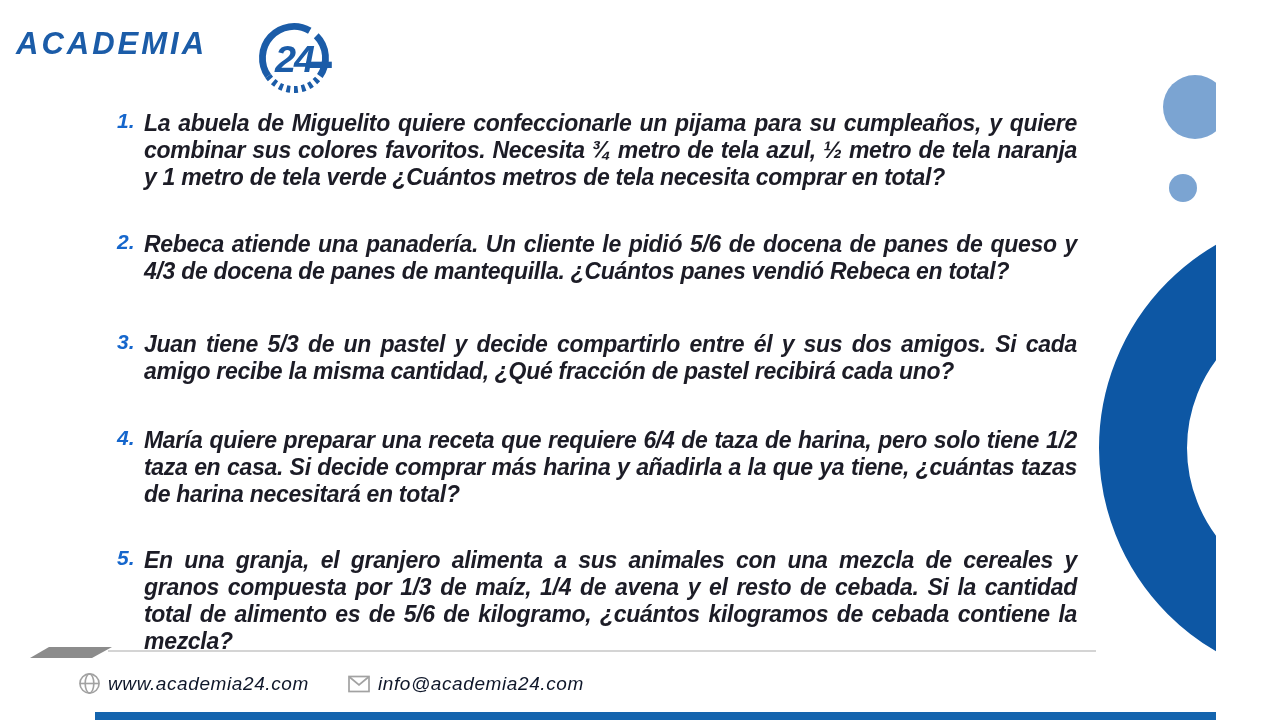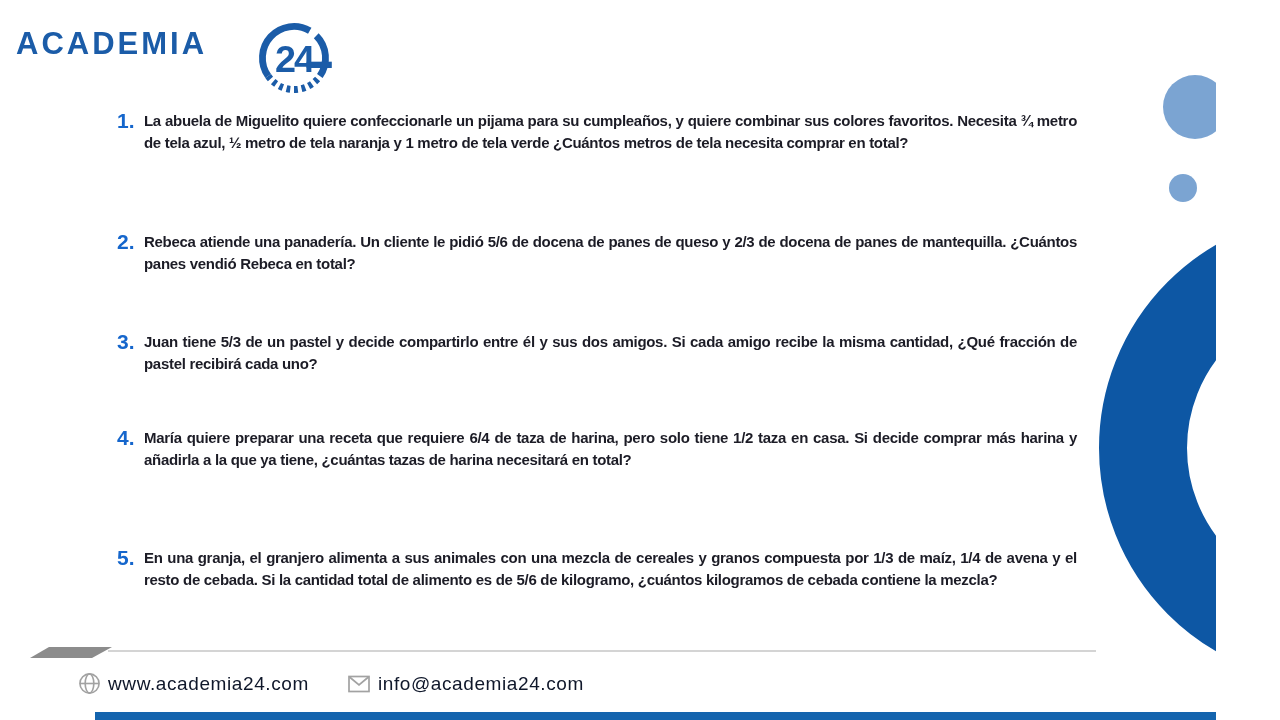--- a/index.html
+++ b/index.html
@@ -8,20 +8,21 @@
     font-family: "Liberation Sans", "DejaVu Sans", sans-serif;
     background: #ffffff;
     overflow: hidden;
   }
   #page {
     position: relative;
     width: 1216px;
     height: 720px;
     background: #ffffff;
     overflow: hidden;
+    font-style: italic;
   }
 
   
   .logo-wrap { position: absolute; left: 16px; top: 10px; width: 330px; height: 90px; }
   .brand-text {
     position: absolute; left: 0; top: 16px;
     font-size: 31px; font-weight: 800; letter-spacing: 3px;
     color: #1b5ca8;
   }
   .badge-svg { position: absolute; left: 236px; top: 6px; }
@@ -35,22 +36,22 @@
     align-items: flex-start;
   }
   .problem-number {
     flex: 0 0 27px;
     font-size: 21px; font-weight: 700;
     color: #1566cc;
     line-height: 21.5px;
   }
   .problem-text {
     width: 933px;
-    font-size: 15px; font-weight: 700;
-    line-height: 22px;
+    font-size: 23px; font-weight: 700;
+    line-height: 27px;
     letter-spacing: -0.3px;
     color: #1c1c26;
     text-align: justify;
     text-justify: inter-word;
   }
 
   
   .deco-circle { position: absolute; border-radius: 50%; background: #7ba4d2; }
   .deco-circle.big   { left: 1163px; top: 75px;  width: 64px; height: 64px; }
   .deco-circle.small { left: 1169px; top: 174px; width: 28px; height: 28px; }
@@ -97,21 +98,21 @@
   </div>
 
   <div id="problems">
     <div class="problem" style="top: 110px;">
       <div class="problem-number">1.</div>
       <div class="problem-text">La abuela de Miguelito quiere confeccionarle un pijama para su cumpleaños, y quiere combinar sus colores favoritos. Necesita ¾ metro de tela azul, ½ metro de tela naranja y 1 metro de tela verde ¿Cuántos metros de tela necesita comprar en total?</div>
     </div>
 
     <div class="problem" style="top: 231px;">
       <div class="problem-number">2.</div>
-      <div class="problem-text">Rebeca atiende una panadería. Un cliente le pidió 5/6 de docena de panes de queso y 2/3 de docena de panes de mantequilla. ¿Cuántos panes vendió Rebeca en total?</div>
+      <div class="problem-text">Rebeca atiende una panadería. Un cliente le pidió 5/6 de docena de panes de queso y 4/3 de docena de panes de mantequilla. ¿Cuántos panes vendió Rebeca en total?</div>
     </div>
 
     <div class="problem" style="top: 331px;">
       <div class="problem-number">3.</div>
       <div class="problem-text">Juan tiene 5/3 de un pastel y decide compartirlo entre  él y sus dos amigos. Si cada amigo recibe la misma cantidad, ¿Qué fracción de pastel recibirá cada uno?</div>
     </div>
 
     <div class="problem" style="top: 427px;">
       <div class="problem-number">4.</div>
       <div class="problem-text">María quiere preparar una receta que requiere 6/4 de taza de harina, pero solo tiene 1/2 taza en casa. Si decide comprar más harina y añadirla a la que ya tiene, ¿cuántas tazas de harina necesitará en total?</div>

